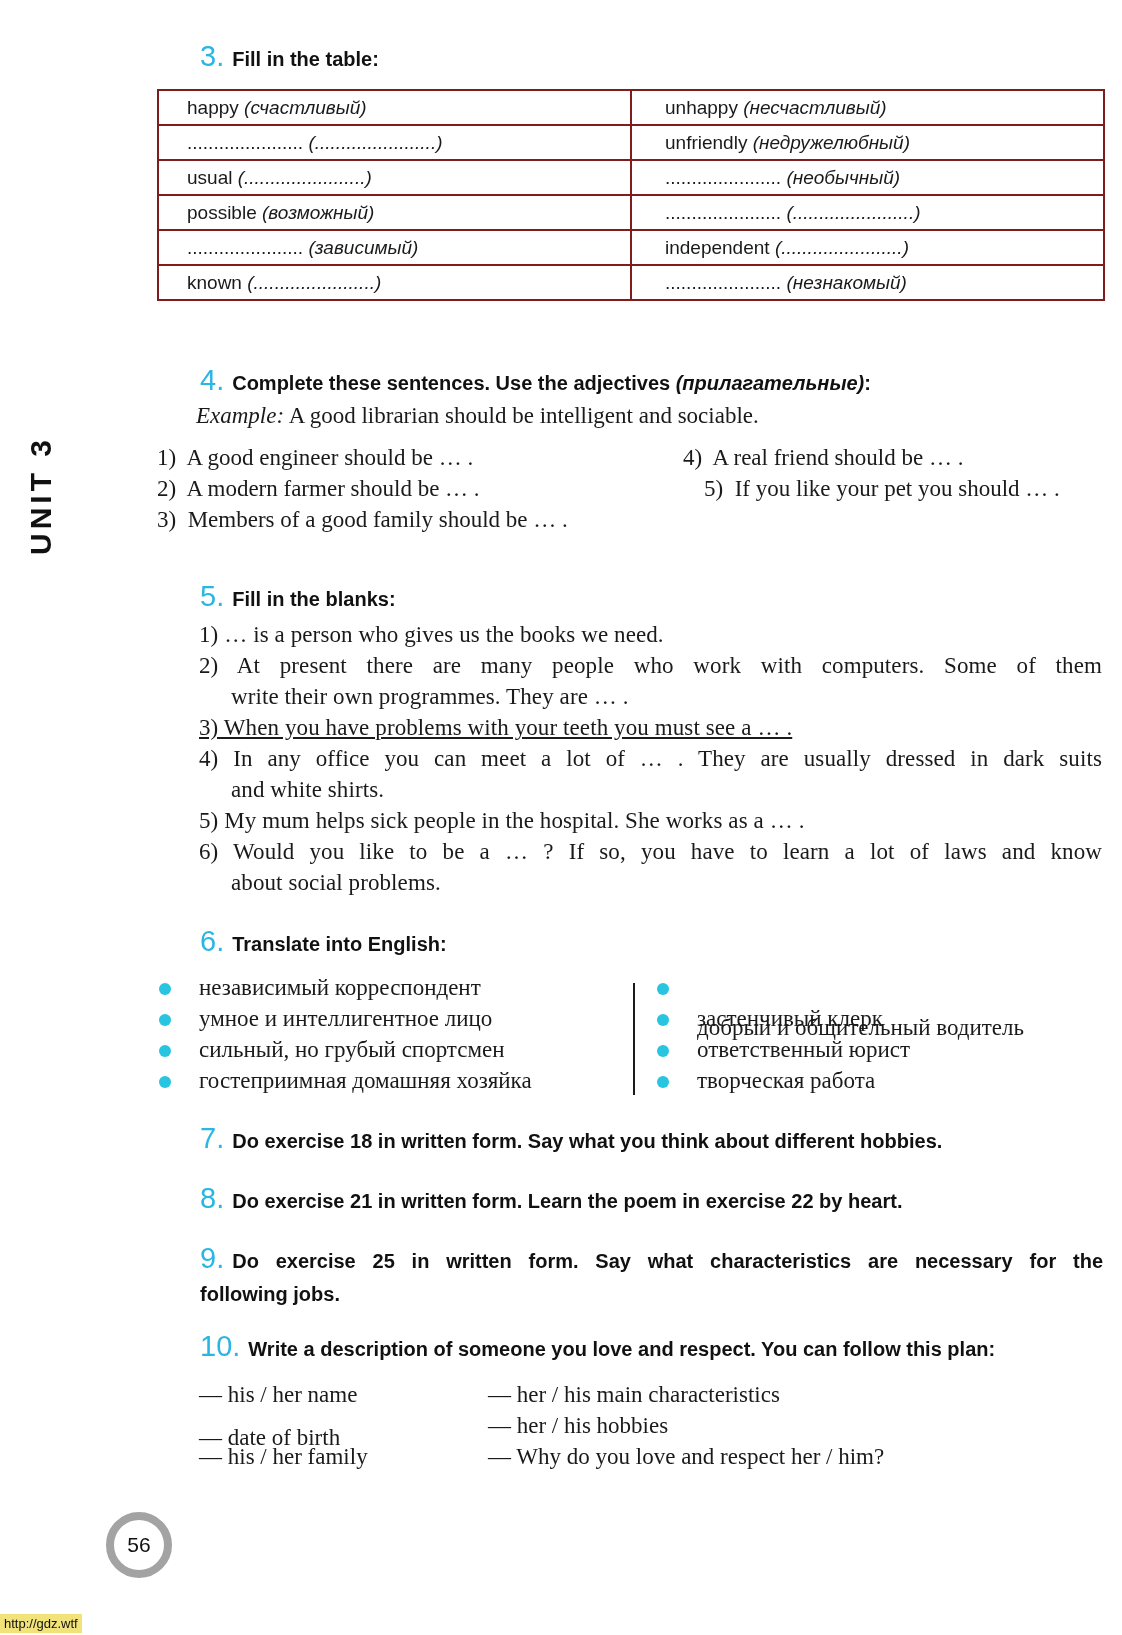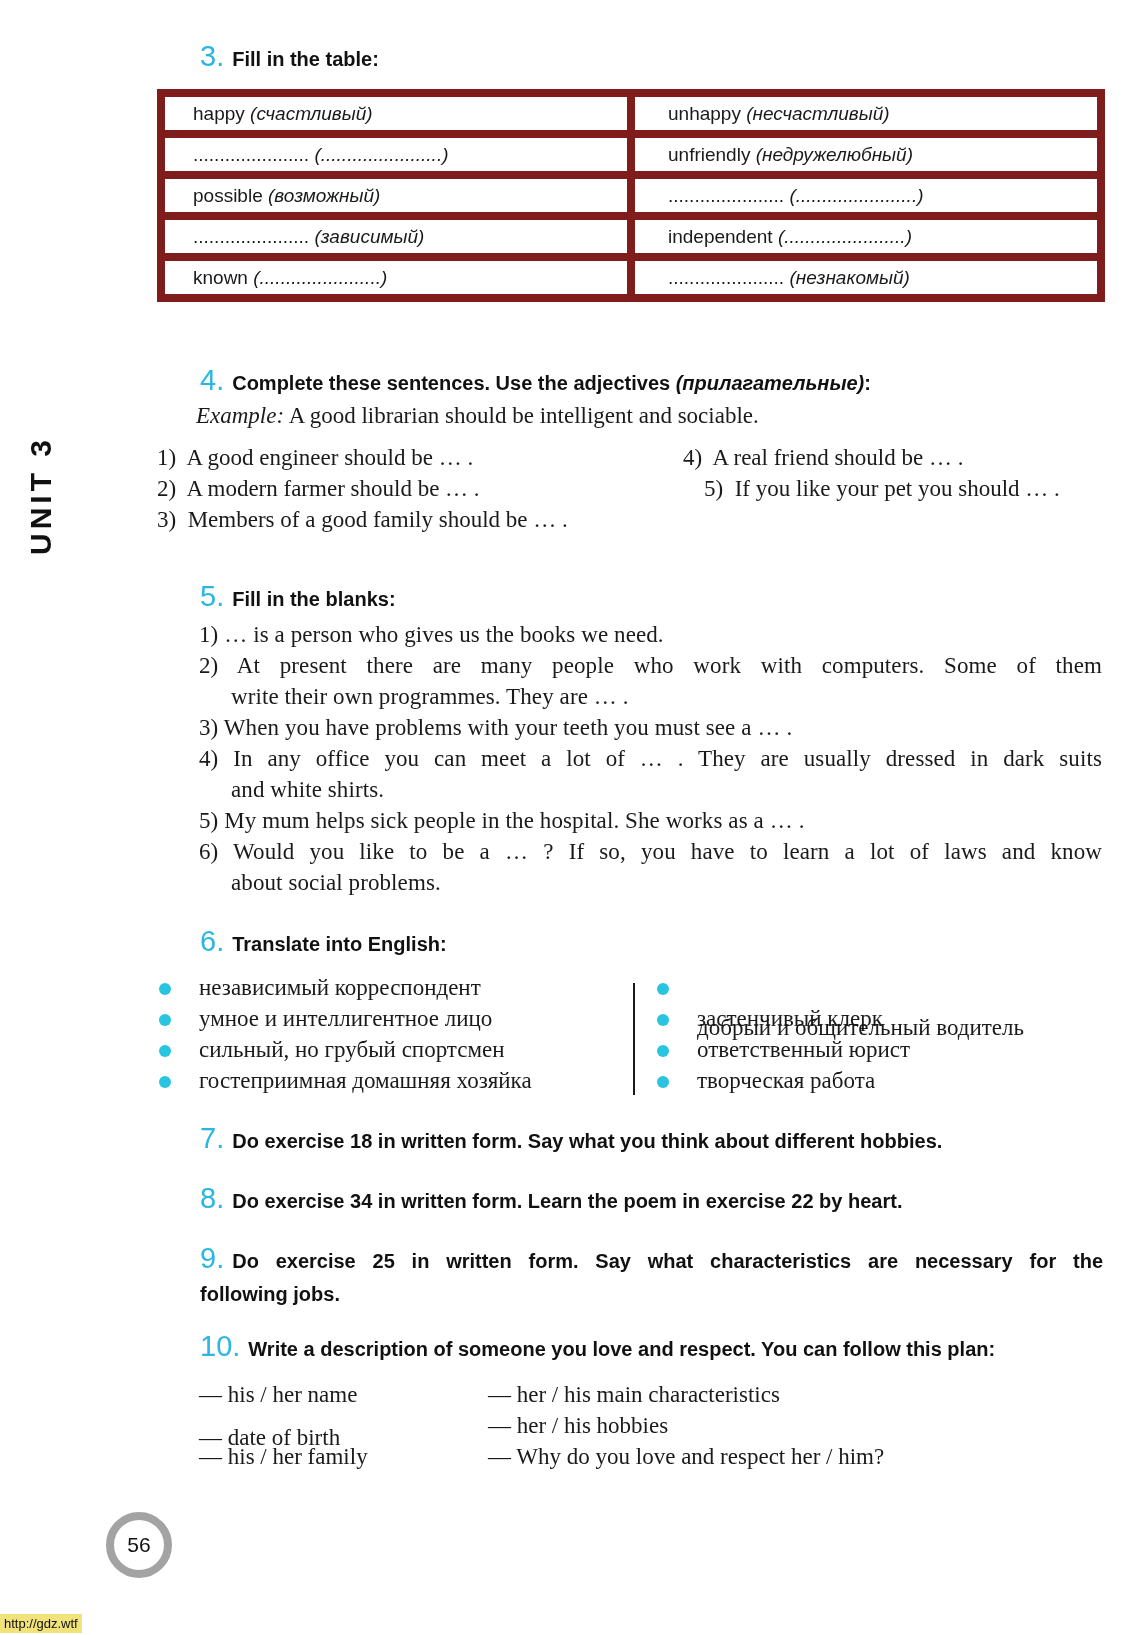--- a/index.html
+++ b/index.html
@@ -7,21 +7,21 @@
 
     .ex-head { position: absolute; left: 200px; font-family: "Liberation Sans", sans-serif; font-weight: bold; font-size: 20px; color: #111; white-space: nowrap; }
     .ex-num { color: #29b6e3; font-size: 29px; font-weight: normal; margin-right: 8px; font-family: "Liberation Sans", sans-serif; }
     .ex-head i { font-style: italic; }
 
     
     .unit-label { position: absolute; left: 24px; top: 555px; transform: rotate(-90deg); transform-origin: left top; font-family: "Liberation Sans", sans-serif; font-weight: bold; font-size: 30px; letter-spacing: 4px; color: #111; white-space: nowrap; }
 
     
     table.fill { position: absolute; left: 157px; top: 89px; width: 948px; border-collapse: collapse; font-family: "Liberation Sans", sans-serif; font-size: 19px; }
-    table.fill td { border: 8px solid #7f1d1d; height: 33px; padding: 0 0 0 28px; width: 50%; white-space: nowrap; }
+    table.fill td { border: 2px solid #7f1d1d; height: 33px; padding: 0 0 0 28px; width: 50%; white-space: nowrap; }
     table.fill td:last-child { padding-left: 33px; }
     .ru { font-style: italic; }
 
     .serif-line { position: absolute; font-family: "Liberation Serif", serif; font-size: 23px; white-space: nowrap; color: #1a1a1a; }
     .ex5 .serif-line { letter-spacing: 0.1px; }
     .justify { text-align: justify; text-align-last: justify; }
 
     .bullet { position: absolute; width: 12px; height: 12px; border-radius: 50%; background: #29c4e0; }
     .divider { position: absolute; left: 633px; top: 983px; width: 2px; height: 112px; background: #1a1a1a; }
 
@@ -39,20 +39,24 @@
 
 <table class="fill">
   <tbody id="fill-tbody">
       <tr>
         <td><span>happy</span> <span class="ru">(счастливый)</span></td>
         <td><span>unhappy</span> <span class="ru">(несчастливый)</span></td>
       </tr>
       <tr>
         <td><span>......................</span> <span class="ru">(.......................)</span></td>
         <td><span>unfriendly</span> <span class="ru">(недружелюбный)</span></td>
+      </tr>
+      <tr>
+        <td><span>usual</span> <span class="ru">(.......................)</span></td>
+        <td><span>......................</span> <span class="ru">(необычный)</span></td>
       </tr>
       <tr>
         <td><span>possible</span> <span class="ru">(возможный)</span></td>
         <td><span>......................</span> <span class="ru">(.......................)</span></td>
       </tr>
       <tr>
         <td><span>......................</span> <span class="ru">(зависимый)</span></td>
         <td><span>independent</span> <span class="ru">(.......................)</span></td>
       </tr>
       <tr>
@@ -76,21 +80,21 @@
 <div class="serif-line" style="left:683px; top:445px;"><span>4)</span>&nbsp; <span>A real friend should be … .</span></div>
 <div class="serif-line" style="left:704px; top:476px;"><span>5)</span>&nbsp; <span>If you like your pet you should … .</span></div>
 
 <div class="ex-head" style="top:580px;">
   <span class="ex-num">5.</span><span>Fill in the blanks:</span>
 </div>
 <div class="ex5">
   <div class="serif-line" style="left:199px; top:622px;">1) … is a person who gives us the books we need.</div>
   <div class="serif-line justify" style="left:199px; top:653px; width:903px;">2) At present there are many people who work with computers. Some of them</div>
   <div class="serif-line" style="left:231px; top:684px;">write their own programmes. They are … .</div>
-  <div class="serif-line" style="left:199px; top:715px;">3) When you have problems with your teeth you must see a … .</div>
+  <div class="serif-line" style="left:199px; top:715px;text-decoration:underline;">3) When you have problems with your teeth you must see a … .</div>
   <div class="serif-line justify" style="left:199px; top:746px; width:903px;">4) In any office you can meet a lot of … . They are usually dressed in dark suits</div>
   <div class="serif-line" style="left:231px; top:777px;">and white shirts.</div>
   <div class="serif-line" style="left:199px; top:808px;">5) My mum helps sick people in the hospital. She works as a … .</div>
   <div class="serif-line justify" style="left:199px; top:839px; width:903px;">6) Would you like to be a … ? If so, you have to learn a lot of laws and know</div>
   <div class="serif-line" style="left:231px; top:870px;">about social problems.</div>
 </div>
 
 <div class="ex-head" style="top:925px;">
   <span class="ex-num">6.</span><span>Translate into English:</span>
 </div>
@@ -113,21 +117,21 @@
 <div class="serif-line" style="left:697px; top:975px;margin-top:40px;">добрый и общительный водитель</div>
 <div class="serif-line" style="left:697px; top:1006px;">застенчивый клерк</div>
 <div class="serif-line" style="left:697px; top:1037px;">ответственный юрист</div>
 <div class="serif-line" style="left:697px; top:1068px;">творческая работа</div>
 
 <div class="ex-head" style="top:1122px;">
   <span class="ex-num">7.</span><span>Do exercise 18 in written form. Say what you think about different hobbies.</span>
 </div>
 
 <div class="ex-head" style="top:1182px;">
-  <span class="ex-num">8.</span><span>Do exercise 34 in written form. Learn the poem in exercise 22 by heart.</span>
+  <span class="ex-num">8.</span><span>Do exercise 21 in written form. Learn the poem in exercise 22 by heart.</span>
 </div>
 
 <div class="ex-head" style="top:1242px; width:903px; text-align:justify; text-align-last:justify;">
   <span class="ex-num">9.</span><span>Do exercise 25 in written form. Say what characteristics are necessary for the</span>
 </div>
 <div class="ex-head" style="top:1283px;">following jobs.</div>
 
 <div class="ex-head" style="top:1330px;">
   <span class="ex-num">10.</span><span>Write a description of someone you love and respect. You can follow this plan:</span>
 </div>

